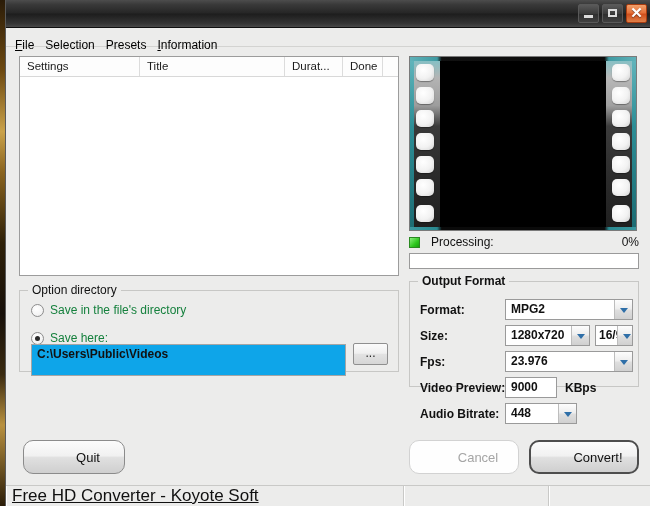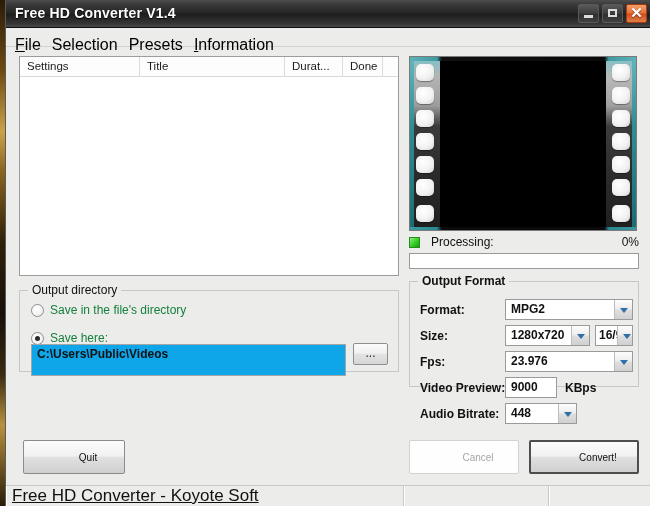--- a/index.html
+++ b/index.html
@@ -65,21 +65,21 @@
   }
   
   .menubar {
     position: absolute; left: 0; top: 28px; width: 645px; height: 19px;
     background: #ececeb;
     border-bottom: 1px solid #d3d3d1;
     box-sizing: border-box;
     display: flex; align-items: center; padding-left: 9px;
   }
   .menuitem {
-    font-size: 16px; color: #000; padding: 16px 5px 1px 0; margin-right: 6px;
+    font-size: 12px; color: #000; padding: 16px 5px 1px 0; margin-right: 6px;
     cursor: default; white-space: nowrap;
   }
   .menuitem u { text-decoration: underline; }
   
   .content { position: absolute; left: 0; top: 47px; width: 645px; height: 437px; }
   
   .listbox {
     position: absolute; left: 13px; top: 9px; width: 380px; height: 220px;
     background: #ffffff;
     border: 1px solid #9c9c9c;
@@ -209,22 +209,22 @@
   .txtfield {
     position: absolute; height: 21px; box-sizing: border-box;
     background: #ffffff; border: 1px solid #9a9a9a;
     font-size: 12px; color: #111; line-height: 19px; padding-left: 5px;
   }
   .unit { position: absolute; font-size: 12px; color: #111; }
   
   .btn {
     position: absolute; box-sizing: border-box;
     background: linear-gradient(180deg,#fbfbfb 0%,#f1f1f1 46%,#e0e0e0 52%,#cfcfcf 100%);
-    border: 1px solid #8b8b8b; border-radius: 2px;
-    font-size: 10px; color: #111; text-align: center;
+    border: 1px solid #8b8b8b; border-radius: 10px;
+    font-size: 13px; color: #111; text-align: center;
     display: flex; align-items: center; justify-content: center; padding-left: 28px;
   }
   #btn-quit { left: 17px; top: 393px; width: 102px; height: 34px; }
   #btn-cancel {
     left: 403px; top: 393px; width: 110px; height: 34px;
     background: #fefefe; border: 1px solid #d2d2d2; color: #a5a5a5;
   }
   #btn-convert {
     left: 523px; top: 393px; width: 110px; height: 34px;
     border: 2px solid #4d4d4d;
@@ -245,21 +245,20 @@
   .spane.p2 { flex: 1; border-right: none; }
 </style>
 </head>
 <body>
 
 <div class="desktop"></div>
 
 <div class="window">
 
   <div class="titlebar">
-    <div class="title-text">Free HD Converter V1.4</div>
     <div class="wbtns">
       <div class="wbtn min">
         <span class="bar"></span>
       </div>
       <div class="wbtn max">
         <span class="sq"></span>
       </div>
       <div class="wbtn close">
         <span class="glyph">✕</span>
       </div>
@@ -311,21 +310,21 @@
     </div>
 
     <div class="proc-row">
       <div class="proc-led"></div>
       <div class="proc-label">Processing:</div>
       <div class="proc-pct">0%</div>
     </div>
     <div class="progress"></div>
 
     <div class="group" id="grp-outdir">
-      <div class="legend">Output directory</div>
+      <div class="legend">Option directory</div>
       <div class="radio-row" style="left:11px;top:12px">
         <span class="radio"></span>
         <span class="ctl-label">Save in the file's directory</span>
       </div>
       <div class="radio-row" style="left:11px;top:40px">
         <span class="radio on"></span>
         <span class="ctl-label">Save here:</span>
       </div>
       <div class="path-input">C:\Users\Public\Videos</div>
       <div class="browse-btn">...</div>

